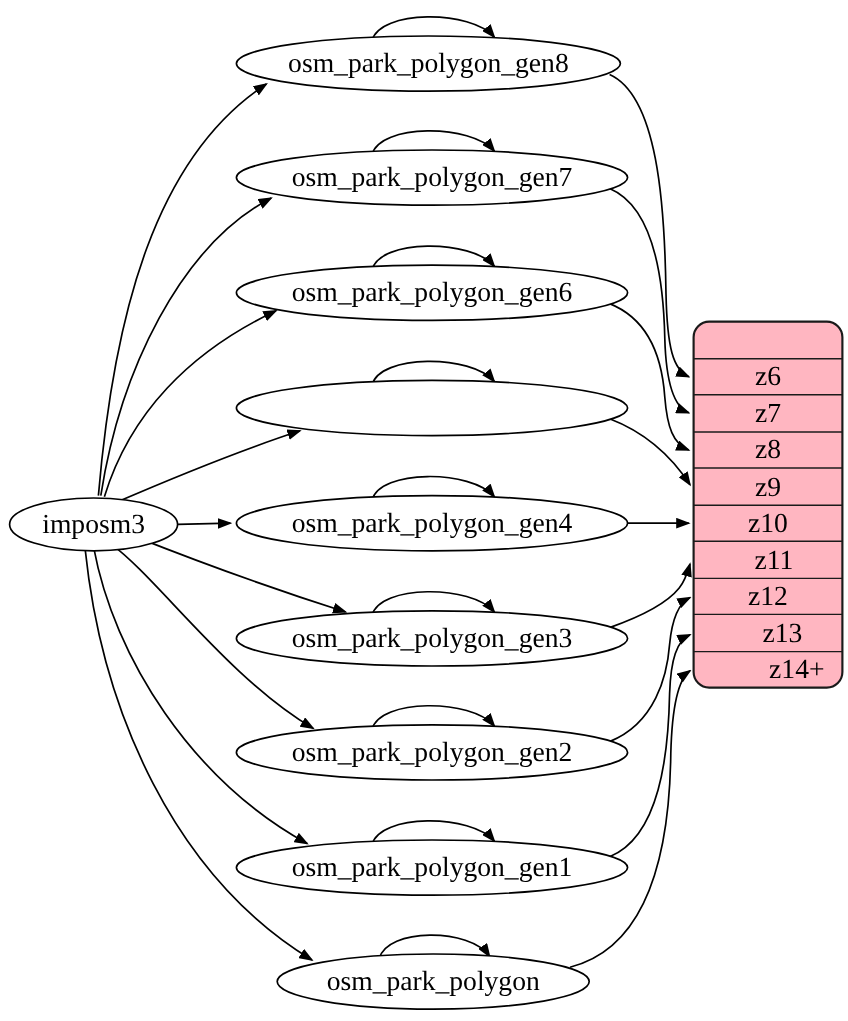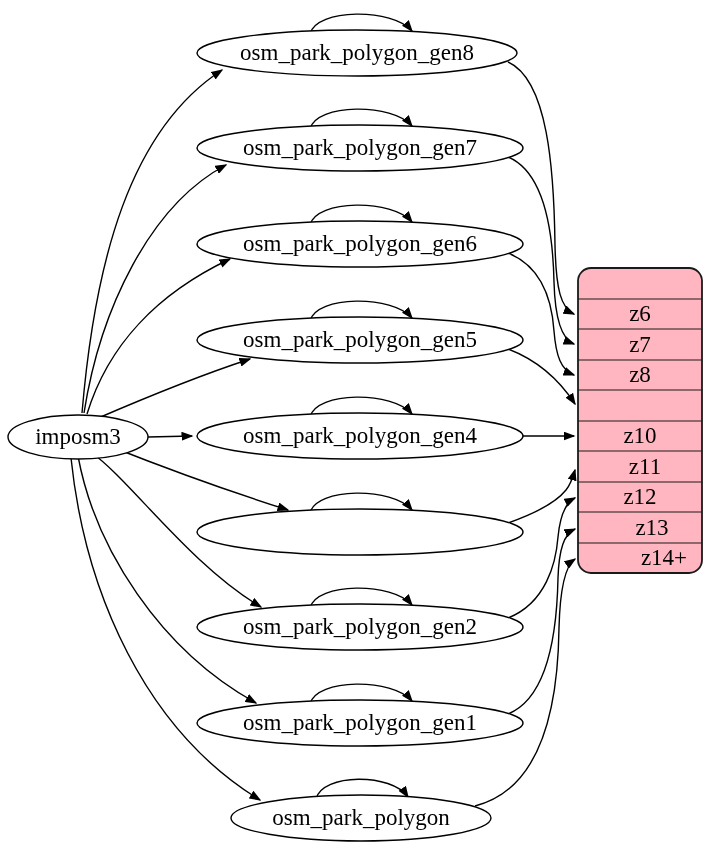--- a/index.html
+++ b/index.html
@@ -97,28 +97,29 @@
         <line x1="578" y1="512" x2="702" y2="512"></line>
         <line x1="578" y1="543" x2="702" y2="543"></line>
       </g>
     </g>
   </svg>
 
   <div class="lbl" style="left:8px;   top:424px; width:140px;">imposm3</div>
   <div class="lbl" style="left:192px; top:40px;  width:330px;">osm_park_polygon_gen8</div>
   <div class="lbl" style="left:195px; top:135px; width:330px;">osm_park_polygon_gen7</div>
   <div class="lbl" style="left:195px; top:231px; width:330px;">osm_park_polygon_gen6</div>
-  <div class="lbl" style="left:195px; top:327px; width:330px;">osm_park_polygon_gen5</div>
   <div class="lbl" style="left:195px; top:423px; width:330px;">osm_park_polygon_gen4</div>
+  <div class="lbl" style="left:195px; top:519px; width:330px;">osm_park_polygon_gen3</div>
   <div class="lbl" style="left:195px; top:614px; width:330px;">osm_park_polygon_gen2</div>
   <div class="lbl" style="left:195px; top:710px; width:330px;">osm_park_polygon_gen1</div>
   <div class="lbl" style="left:231px; top:805px; width:260px;">osm_park_polygon</div>
 
   <div class="lbl" style="left:578px; top:301px; width:124px;">z6</div>
   <div class="lbl" style="left:578px; top:332px; width:124px;">z7</div>
   <div class="lbl" style="left:578px; top:362px; width:124px;">z8</div>
+  <div class="lbl" style="left:578px; top:393px; width:124px;">z9</div>
   <div class="lbl" style="left:578px; top:423px; width:124px;">z10</div>
   <div class="lbl" style="left:578px; top:454px; width:134px;">z11</div>
   <div class="lbl" style="left:578px; top:484px; width:124px;">z12</div>
   <div class="lbl" style="left:578px; top:515px; width:124px;margin-left:12px;">z13</div>
   <div class="lbl" style="left:578px; top:545px; width:124px;margin-left:24px;">z14+</div>
 
 </div>
 
 </body></html>

